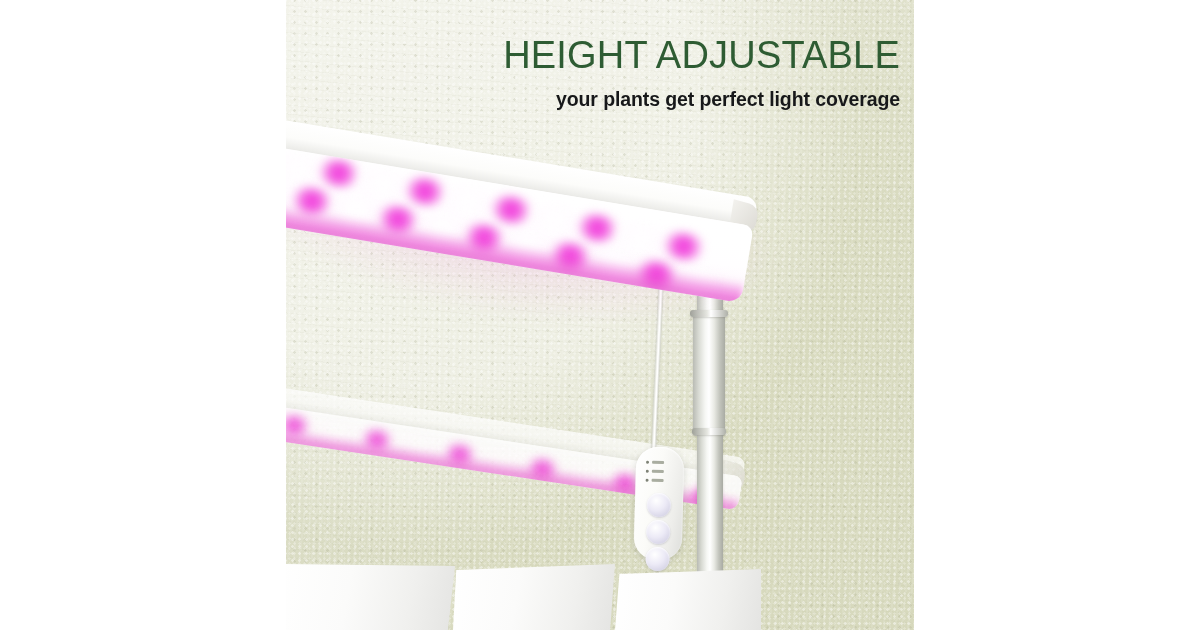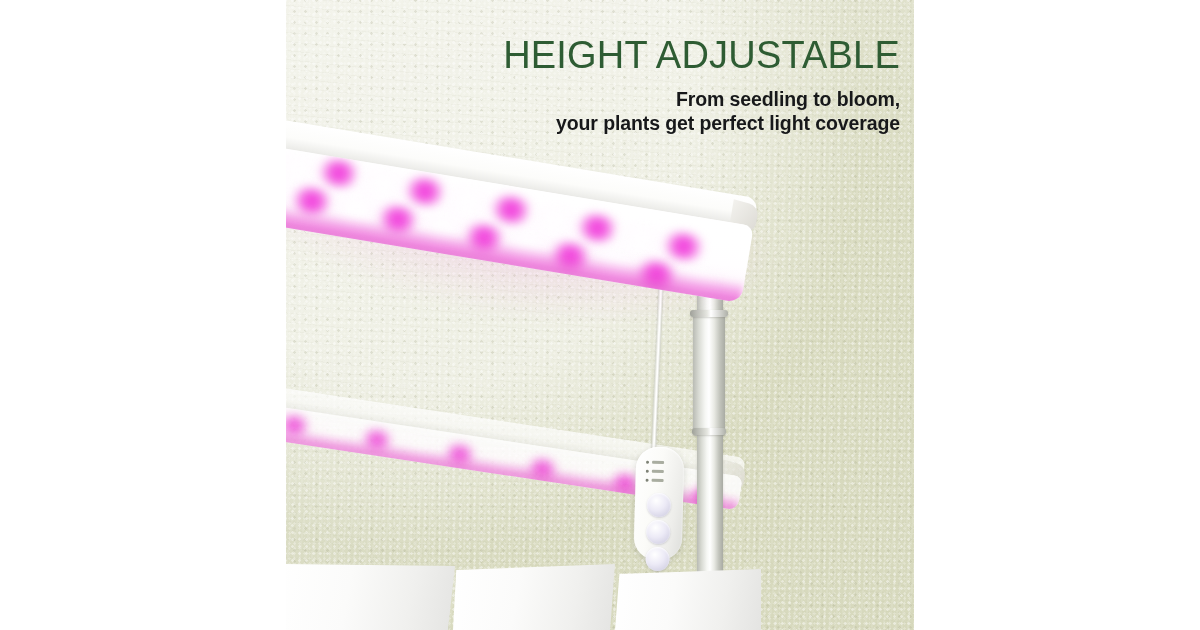--- a/index.html
+++ b/index.html
@@ -242,21 +242,20 @@
 
     <div class="pot pot-1"></div>
     <div class="pot pot-2"></div>
     <div class="pot pot-3"></div>
 
   </div>
 
   <div class="textblock">
     <div class="headline">HEIGHT ADJUSTABLE</div>
     <div class="sub">
-      <div>From seedling to bloom,</div>
       <div>your plants get perfect light coverage</div>
     </div>
   </div>
 
   <div class="letterbox lb-left"></div>
   <div class="letterbox lb-right"></div>
 
 </div>
 
 </body></html>

